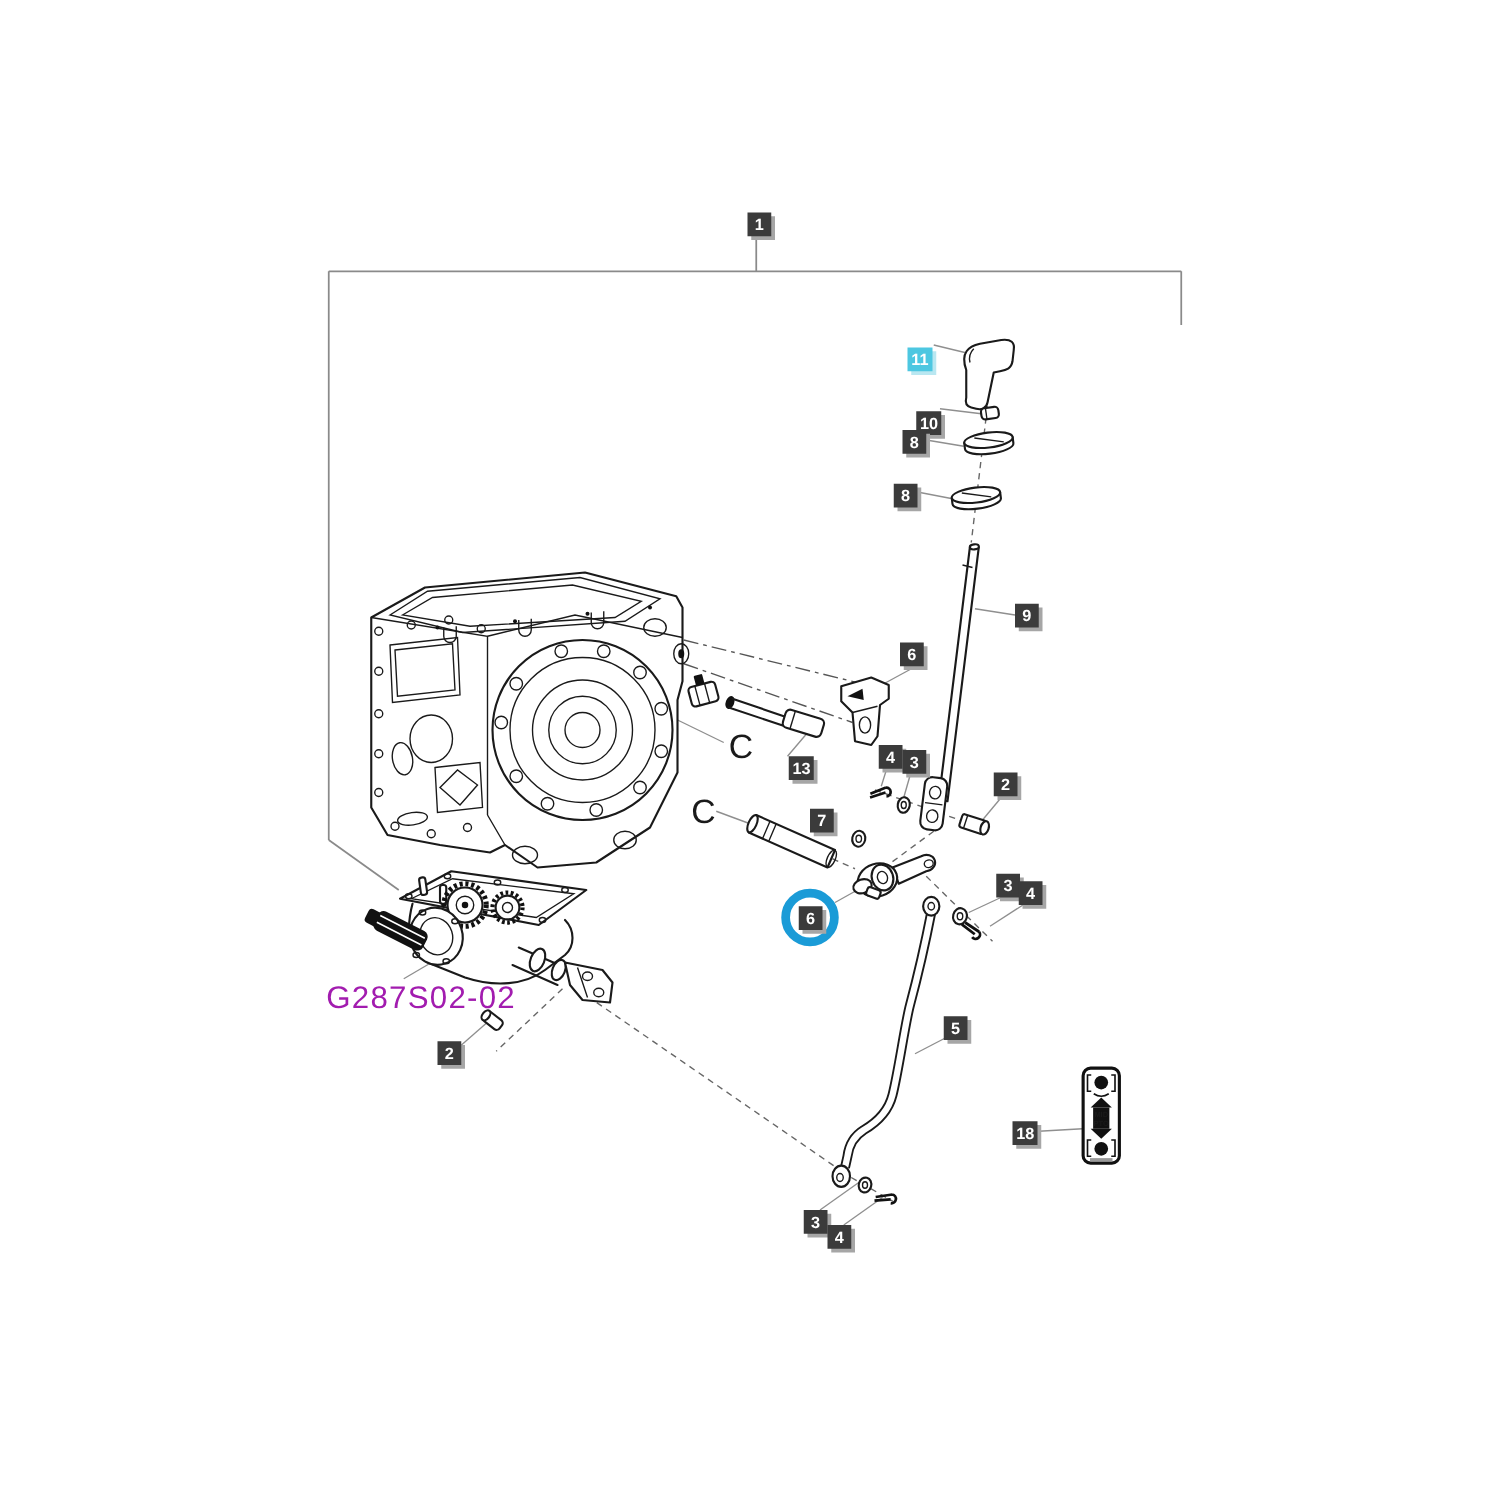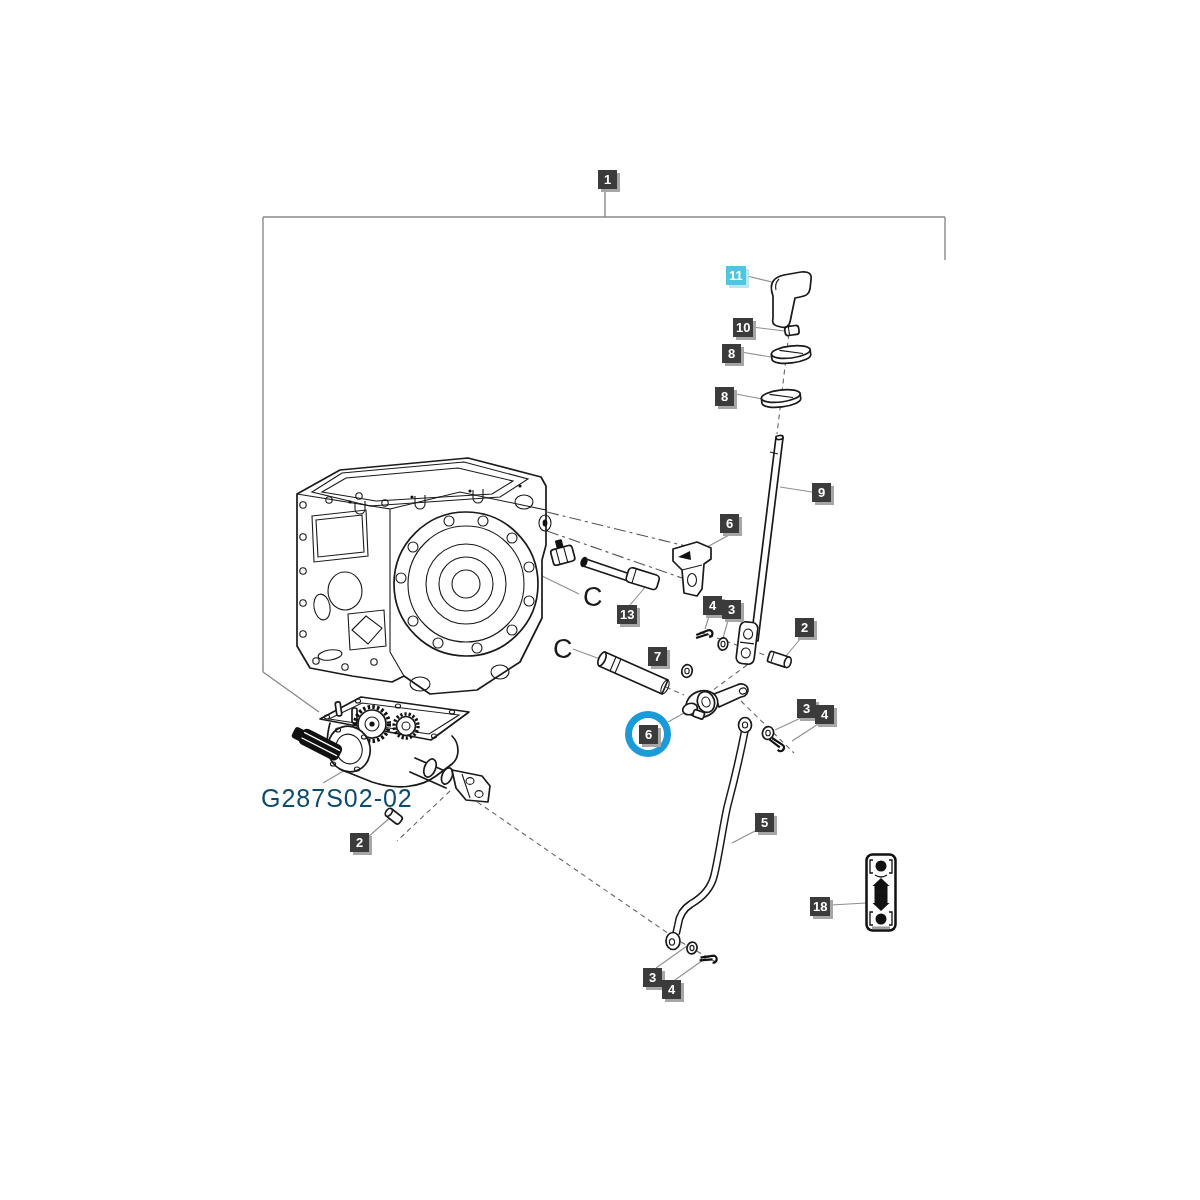--- a/index.html
+++ b/index.html
@@ -3,25 +3,25 @@
 <meta charset="utf-8">
 <style>
   html,body{margin:0;padding:0;background:#fff;}
   #stage{position:relative;width:1200px;height:1200px;background:#fff;overflow:hidden;
          font-family:"Liberation Sans",sans-serif;}
   #art{position:absolute;left:0;top:0;}
   .callout{position:absolute;display:flex;align-items:center;justify-content:center;
            height:19px;min-width:19px;padding:0 3px;box-sizing:border-box;
            background:#3b3b3b;color:#fff;font:bold 13px "Liberation Sans",sans-serif;
            box-shadow:3px 3px 0 #a6a6a6;z-index:4;cursor:pointer;}
-  .callout--cyan{background:#4dc7e1;box-shadow:3px 3px 0 #b9e7f1;}
+  .callout--cyan{background:#4dc7e1;box-shadow:3px 3px 0 #b9e7f1;margin-top:12px;}
   .ring{position:absolute;left:625px;top:711px;width:46px;height:46px;box-sizing:border-box;
         border:7px solid #1a9bd7;border-radius:50%;z-index:3;background:transparent;}
   .code-text{position:absolute;left:261px;top:784px;font:25px "Liberation Sans",sans-serif;
-             color:#0c4a6e;letter-spacing:1px;z-index:2;}
+             color:#a21caf;letter-spacing:1px;z-index:2;}
   svg .ln{stroke:#1a1a1a;stroke-width:1.7;fill:none;stroke-linejoin:round;stroke-linecap:round;}
   svg .thin{stroke:#1a1a1a;stroke-width:1.1;fill:none;}
   svg .fillw{fill:#fff;}
   svg .blk{fill:#111;stroke:none;}
   svg .leader{stroke:#8f8f8f;stroke-width:1.1;fill:none;}
   svg .bracket{stroke:#8a8a8a;stroke-width:1.4;fill:none;}
   svg .dash{stroke:#666;stroke-width:1.1;fill:none;stroke-dasharray:5 4;}
   svg .dashdot{stroke:#555;stroke-width:1.1;fill:none;stroke-dasharray:12 4 3 4;}
   svg text{font-family:"Liberation Sans",sans-serif;fill:#1a1a1a;}
 </style>
@@ -322,36 +322,36 @@
 <div class="code-text">G287S02-02</div>
 
 <div class="ring"></div>
 
 <div class="callout" style="left:598px;top:170px">
       <span>1</span>
     </div>
 <div class="callout callout--cyan" style="left:726px;top:266px">
       <span>11</span>
     </div>
-<div class="callout" style="left:733px;top:318px">
+<div class="callout" style="left:733px;top:329px">
       <span>10</span>
     </div>
 <div class="callout" style="left:722px;top:344px">
       <span>8</span>
     </div>
 <div class="callout" style="left:715px;top:387px">
       <span>8</span>
     </div>
 <div class="callout" style="left:812px;top:483px">
       <span>9</span>
     </div>
 <div class="callout" style="left:720px;top:514px">
       <span>6</span>
     </div>
-<div class="callout" style="left:617px;top:605px">
+<div class="callout" style="left:631px;top:605px">
       <span>13</span>
     </div>
 <div class="callout" style="left:703px;top:596px">
       <span>4</span>
     </div>
 <div class="callout" style="left:722px;top:600px">
       <span>3</span>
     </div>
 <div class="callout" style="left:795px;top:618px">
       <span>2</span>

